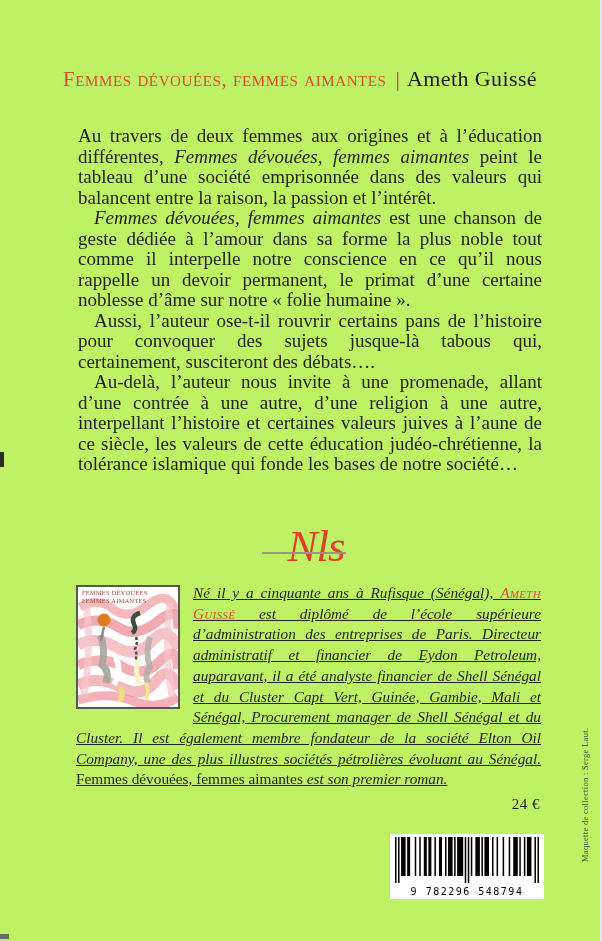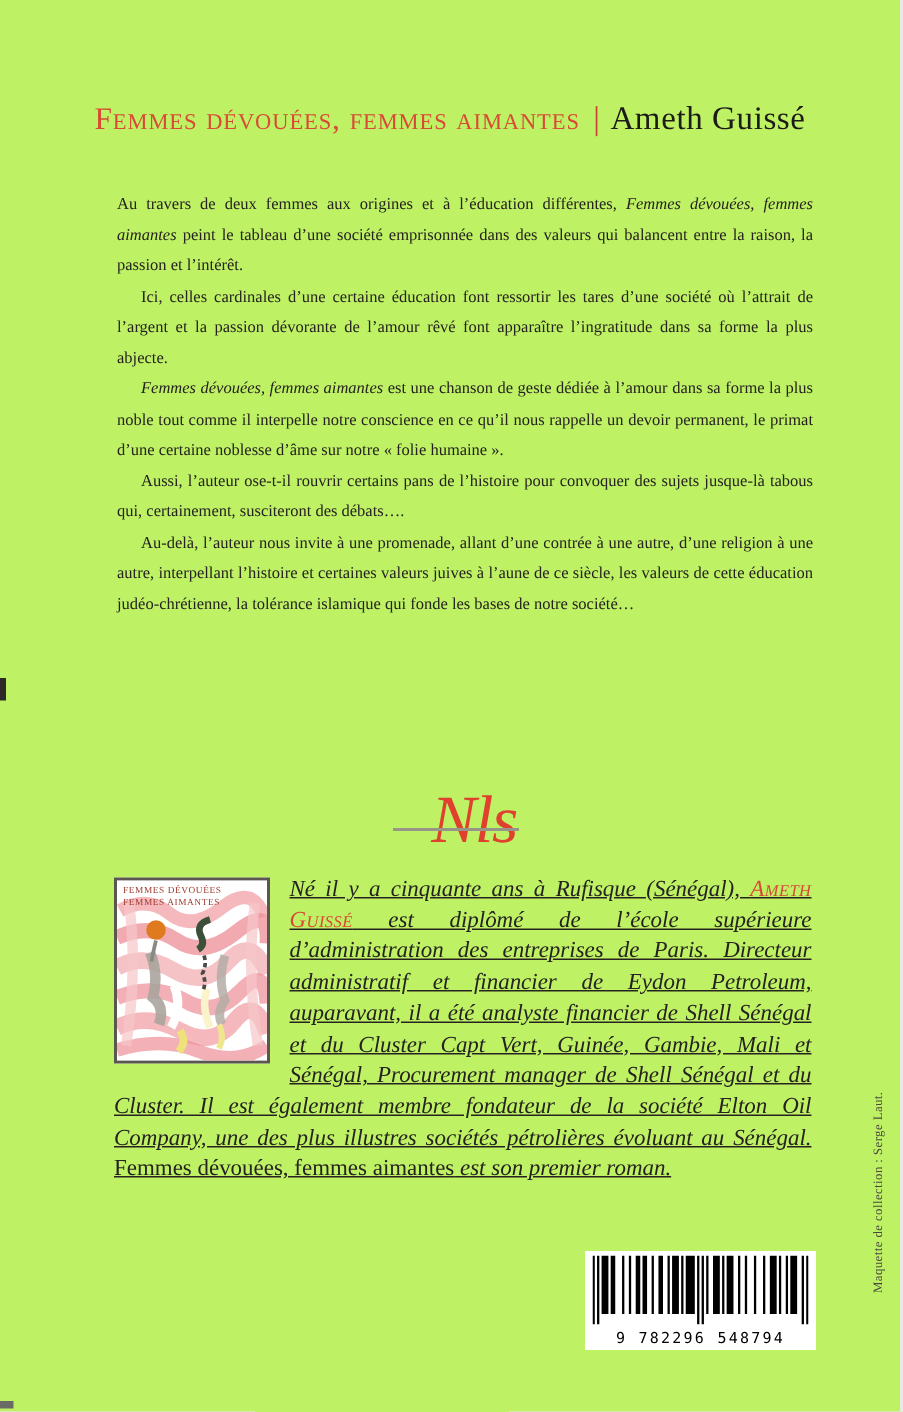--- a/index.html
+++ b/index.html
@@ -20,21 +20,21 @@
     font-variant:small-caps;
     color:#D94A36;
     font-size:21px;
     letter-spacing:.6px;
   }
   .title-sep{color:#C8402E;font-size:22px;padding:0 7px 0 9px;font-weight:400;}
   .title-author{color:#1d1b18;font-size:22px;letter-spacing:.4px;}
   
   .synopsis{
     position:absolute;top:126px;left:78px;width:464px;
-    font-size:11px;line-height:20.5px;
+    font-size:19px;line-height:20.5px;
     text-align:justify;
   }
   .synopsis p{margin:0;text-indent:16px;}
   .synopsis p:first-child{text-indent:0;}
   .it{font-style:italic;}
   .up{font-style:normal;}
   .red{color:#D94A36;}
   .sc{font-variant:small-caps;letter-spacing:.3px;}
   
   .logo{
@@ -109,21 +109,20 @@
 <body>
 
 <div class="cover">
 
   <div class="title-row">
     <span class="title-main">Femmes dévouées, femmes aimantes</span><span class="title-sep">|</span><span class="title-author">Ameth Guissé</span>
   </div>
 
   <div class="synopsis">
       <p><span>Au travers de deux femmes aux origines et à l’éducation différentes, </span><span class="it">Femmes dévouées, femmes aimantes</span><span> peint le tableau d’une société emprisonnée dans des valeurs qui balancent entre la raison, la passion et l’intérêt.</span></p>
-      <p><span>Ici, celles cardinales d’une certaine éducation font ressortir les tares d’une société où l’attrait de l’argent et la passion dévorante de l’amour rêvé font apparaître l’ingratitude dans sa forme la plus abjecte.</span></p>
       <p><span class="it">Femmes dévouées, femmes aimantes</span><span> est une chanson de geste dédiée à l’amour dans sa forme la plus noble tout comme il interpelle notre conscience en ce qu’il nous rappelle un devoir permanent, le primat d’une certaine noblesse d’âme sur notre « folie humaine ».</span></p>
       <p><span>Aussi, l’auteur ose-t-il rouvrir certains pans de l’histoire pour convoquer des sujets jusque-là tabous qui, certainement, susciteront des débats….</span></p>
       <p><span>Au-delà, l’auteur nous invite à une promenade, allant d’une contrée à une autre, d’une religion à une autre, interpellant l’histoire et certaines valeurs juives à l’aune de ce siècle, les valeurs de cette éducation judéo-chrétienne, la tolérance islamique qui fonde les bases de notre société…</span></p>
     </div>
 
   <div class="logo">Nls</div>
   <div class="logo-rule"></div>
 
   <div class="bio">
     <div class="thumb">
@@ -155,20 +154,21 @@
         <path d="M58,50 q2,6 -1,12 q3,6 0,12" stroke="#4c4a44" stroke-width="2.5" stroke-dasharray="3,2" fill="none"></path>
 
         <text x="4" y="8" font-size="6.2" fill="#a03c30" font-family="Liberation Serif, serif" letter-spacing="0.4">FEMMES DÉVOUÉES</text>
         <text x="4" y="16" font-size="6.2" fill="#a03c30" font-family="Liberation Serif, serif" letter-spacing="0.4">FEMMES AIMANTES</text>
       </svg>
     </div>
     <p><span class="it">Né il y a cinquante ans à Rufisque (Sénégal), </span><span class="it red sc">Ameth Guissé</span><span class="it"> est diplômé de l’école supérieure d’administration des entreprises de Paris. Directeur administratif et financier de Eydon Petroleum, auparavant, il a été analyste financier de Shell Sénégal et du Cluster Capt Vert, Guinée, Gambie, Mali et Sénégal, Procurement manager de Shell Sénégal et du Cluster. Il est également membre fondateur de la société Elton Oil Company, une des plus illustres sociétés pétrolières évoluant au Sénégal. </span><span class="up">Femmes dévouées, femmes aimantes</span><span class="it"> est son premier roman.</span></p>
   </div>
 
   <div class="price-block">
+    <div class="price">24 €</div>
   </div>
 
   <div class="barcode-panel">
     <svg id="barcode-svg" width="144" height="46">
         <rect x="0.00" y="0" width="1.52" height="46" fill="#000"></rect>
         <rect x="3.03" y="0" width="1.52" height="46" fill="#000"></rect>
         <rect x="6.06" y="0" width="4.55" height="39" fill="#000"></rect>
         <rect x="12.13" y="0" width="3.03" height="39" fill="#000"></rect>
         <rect x="19.71" y="0" width="1.52" height="39" fill="#000"></rect>
         <rect x="24.25" y="0" width="1.52" height="39" fill="#000"></rect>

